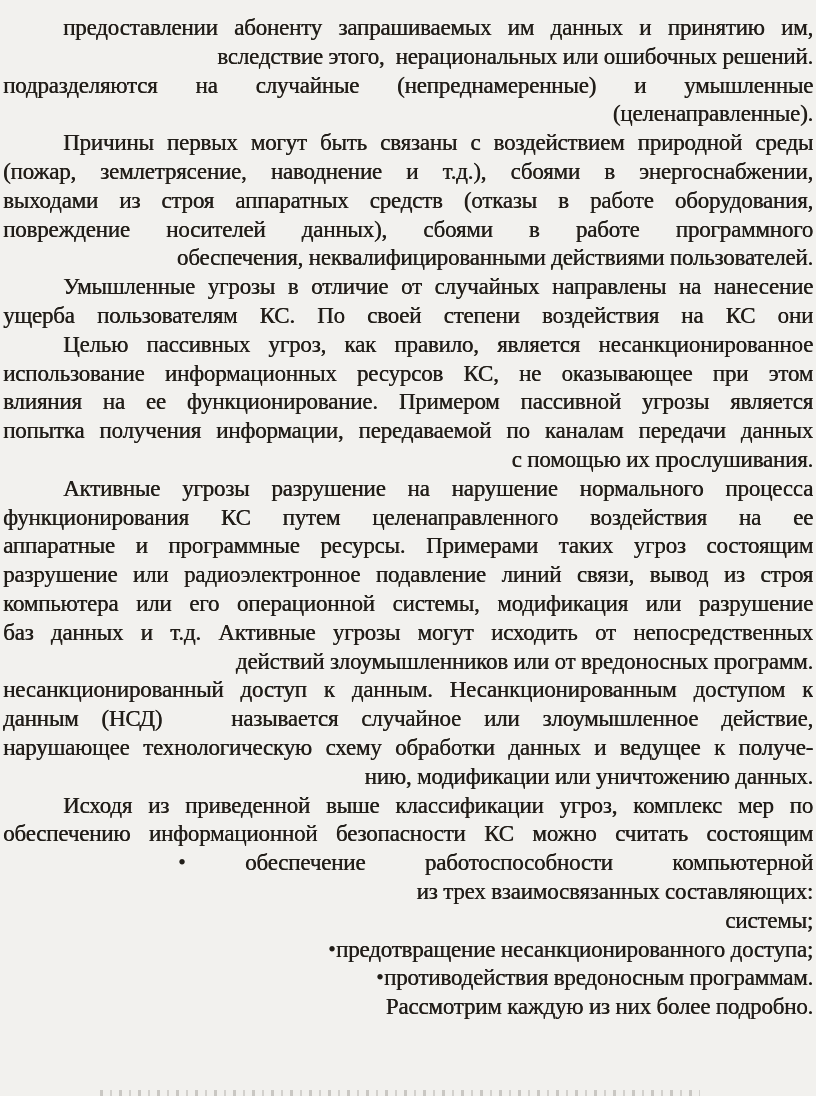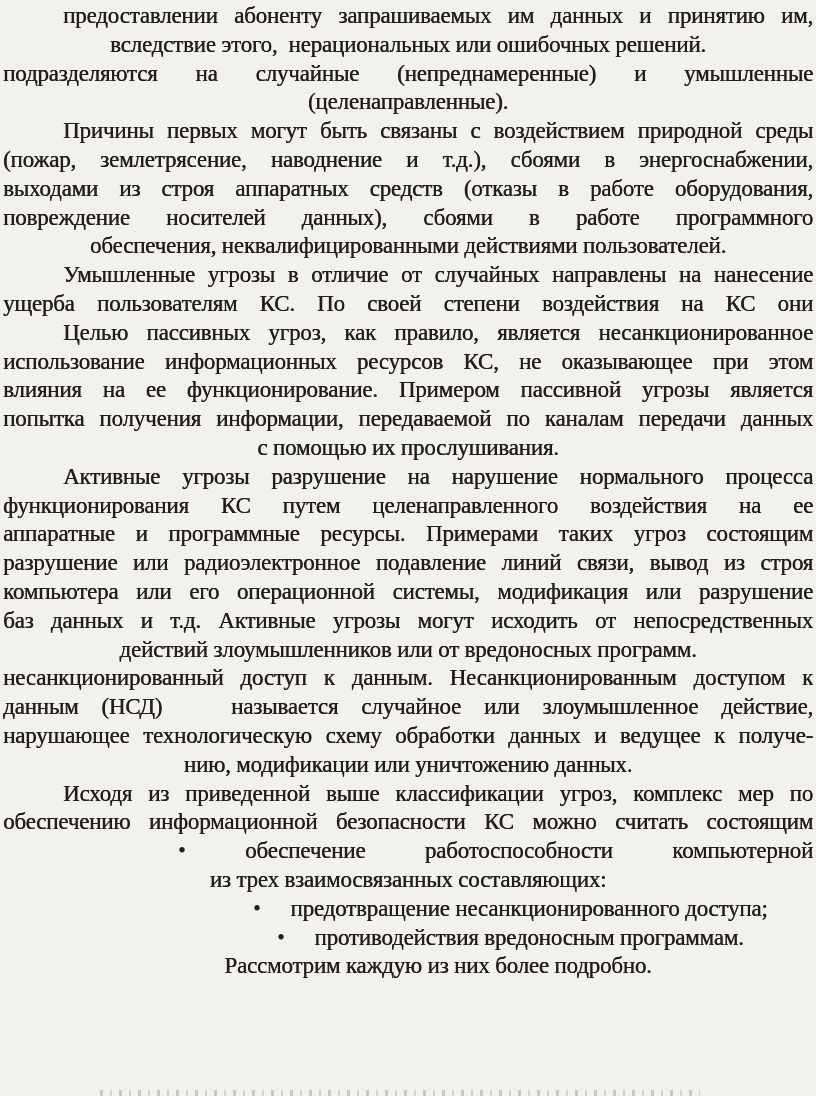--- a/index.html
+++ b/index.html
@@ -5,21 +5,21 @@
   html, body {
     margin: 0;
     padding: 0;
     background: #f2f1ee;
   }
   .page {
     position: relative;
     width: 816px;
     height: 1096px;
     box-sizing: border-box;
-    padding: 2px 3px 0 3px;
+    padding: 14px 3px 0 3px;
     overflow: hidden;
     background: #f2f1ee;
     color: #221e19;
     font-family: "Liberation Serif", "DejaVu Serif", serif;
     font-size: 23px;
     letter-spacing: -0.2px;
     text-shadow: 0.4px 0 currentColor;
   }
   .line {
     height: 28.8px;
@@ -27,21 +27,21 @@
     overflow: hidden;
   }
   .k-first      { padding-left: 60px; }
   .k-cont       { padding-left: 0; }
   .k-bullet     { padding-left: 175px; }
   .k-bulletwrap { padding-left: 115px; }
   .a-justify {
     text-align: justify;
     text-align-last: justify;
   }
-  .a-left { text-align: center; }
+  .a-left { text-align: right; }
   .bullet {
     display: inline-block;
     width: 67px;
     text-shadow: none;
   }
   .ghost {
     position: absolute;
     left: 100px;
     top: 1090px;
     width: 600px;
@@ -85,18 +85,19 @@
       <div class="line k-cont a-justify"><span>баз данных и т.д. Активные угрозы могут исходить от непосредственных</span></div>
       <div class="line k-cont a-left"><span>действий злоумышленников или от вредоносных программ.</span></div>
       <div class="line k-cont a-justify"><span>несанкционированный доступ к данным. Несанкционированным доступом к</span></div>
       <div class="line k-cont a-justify"><span>данным (НСД)&nbsp;&nbsp; называется случайное или злоумышленное действие,</span></div>
       <div class="line k-cont a-justify"><span>нарушающее технологическую схему обработки данных и ведущее к получе-</span></div>
       <div class="line k-cont a-left"><span>нию, модификации или уничтожению данных.</span></div>
       <div class="line k-first a-justify"><span>Исходя из приведенной выше классификации угроз, комплекс мер по</span></div>
       <div class="line k-cont a-justify"><span>обеспечению информационной безопасности КС можно считать состоящим</span></div>
       <div class="line k-bullet a-justify"><span class="bullet">•</span><span>обеспечение работоспособности компьютерной</span></div>
       <div class="line k-cont a-left"><span>из трех взаимосвязанных составляющих:</span></div>
+      <div class="line k-bulletwrap a-left"><span>системы;</span></div>
       <div class="line k-bullet a-left"><span class="bullet">•</span><span>предотвращение несанкционированного доступа;</span></div>
       <div class="line k-bullet a-left"><span class="bullet">•</span><span>противодействия вредоносным программам.</span></div>
       <div class="line k-first a-left"><span>Рассмотрим каждую из них более подробно.</span></div>
     </div>
   <div class="ghost"></div>
 </div>
 
 </body></html>

